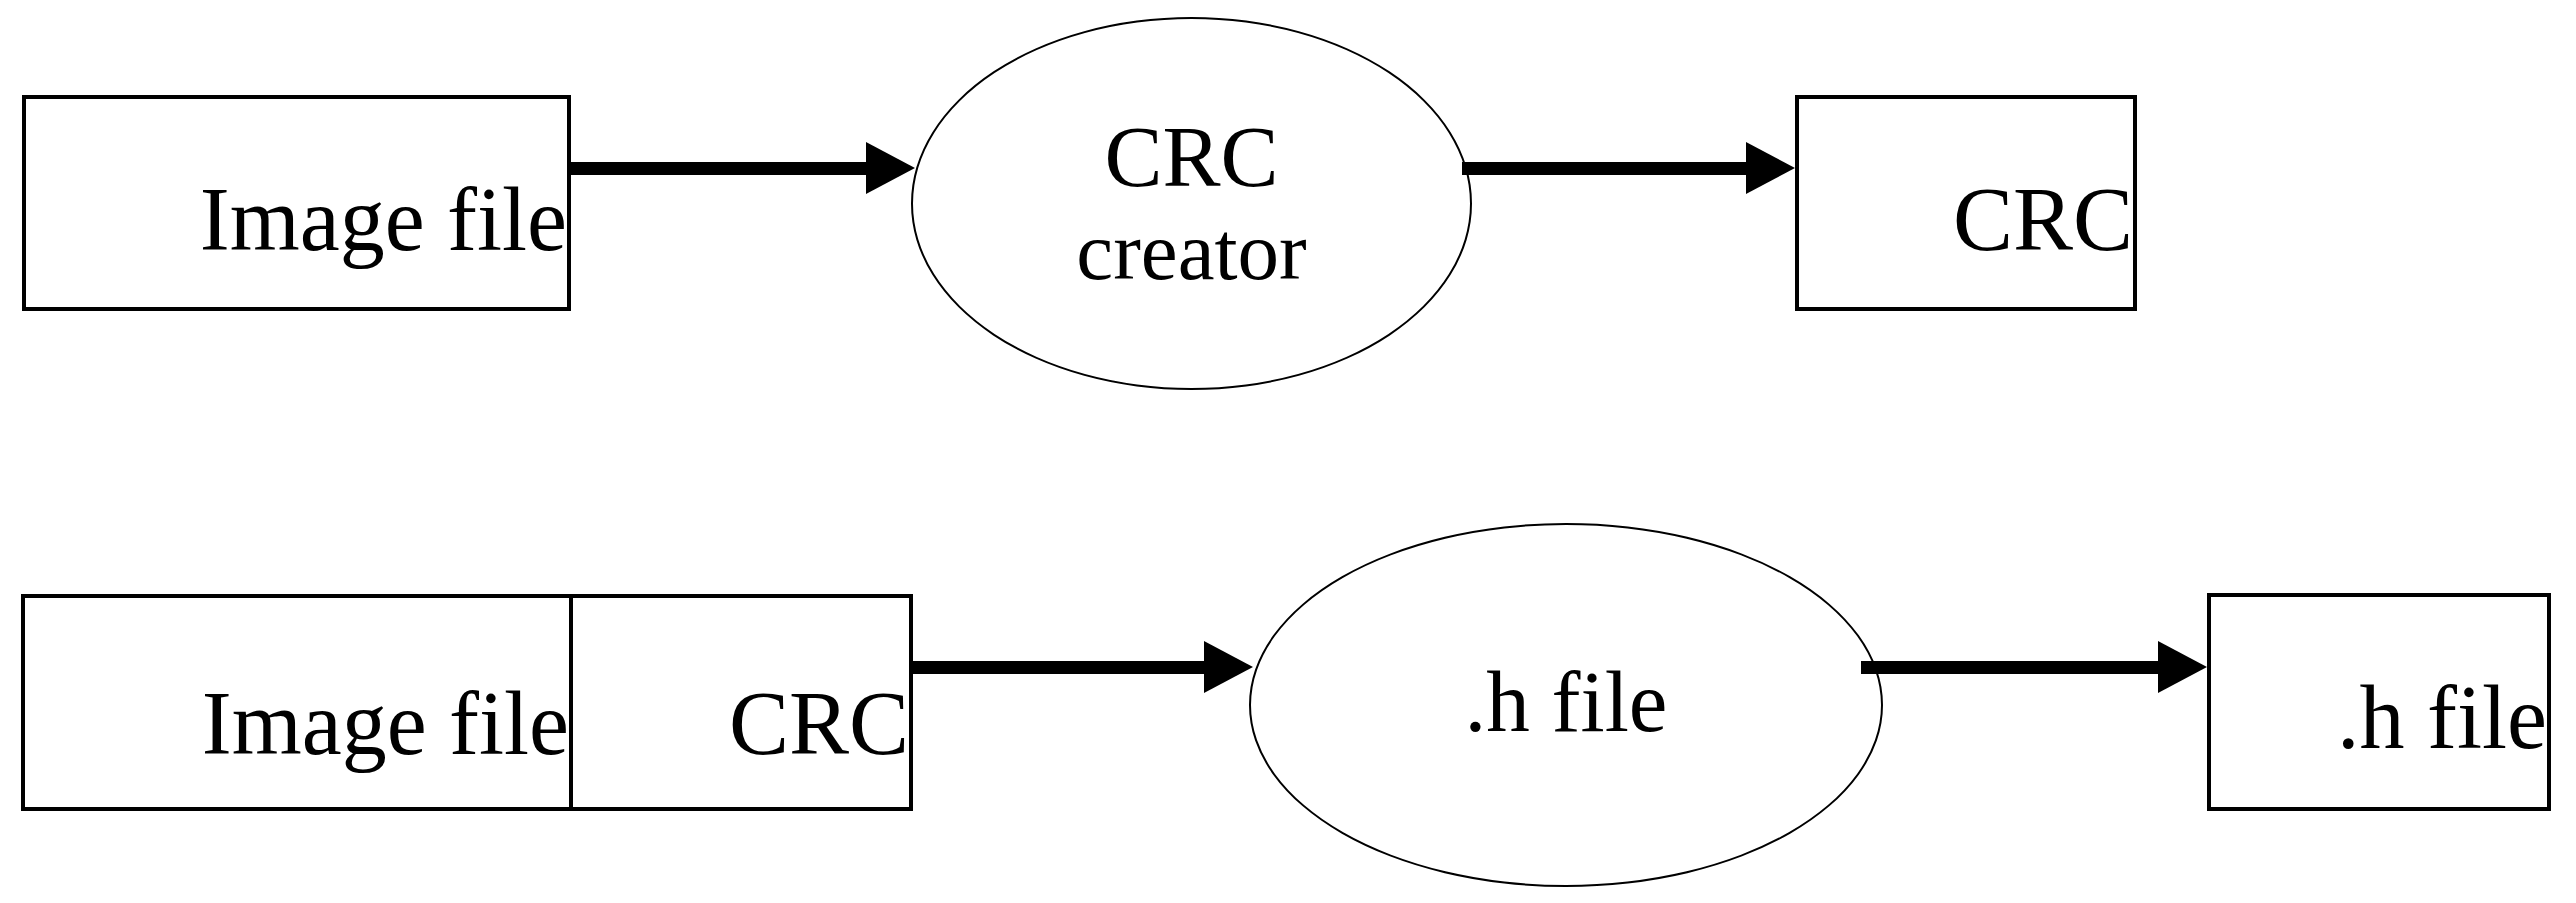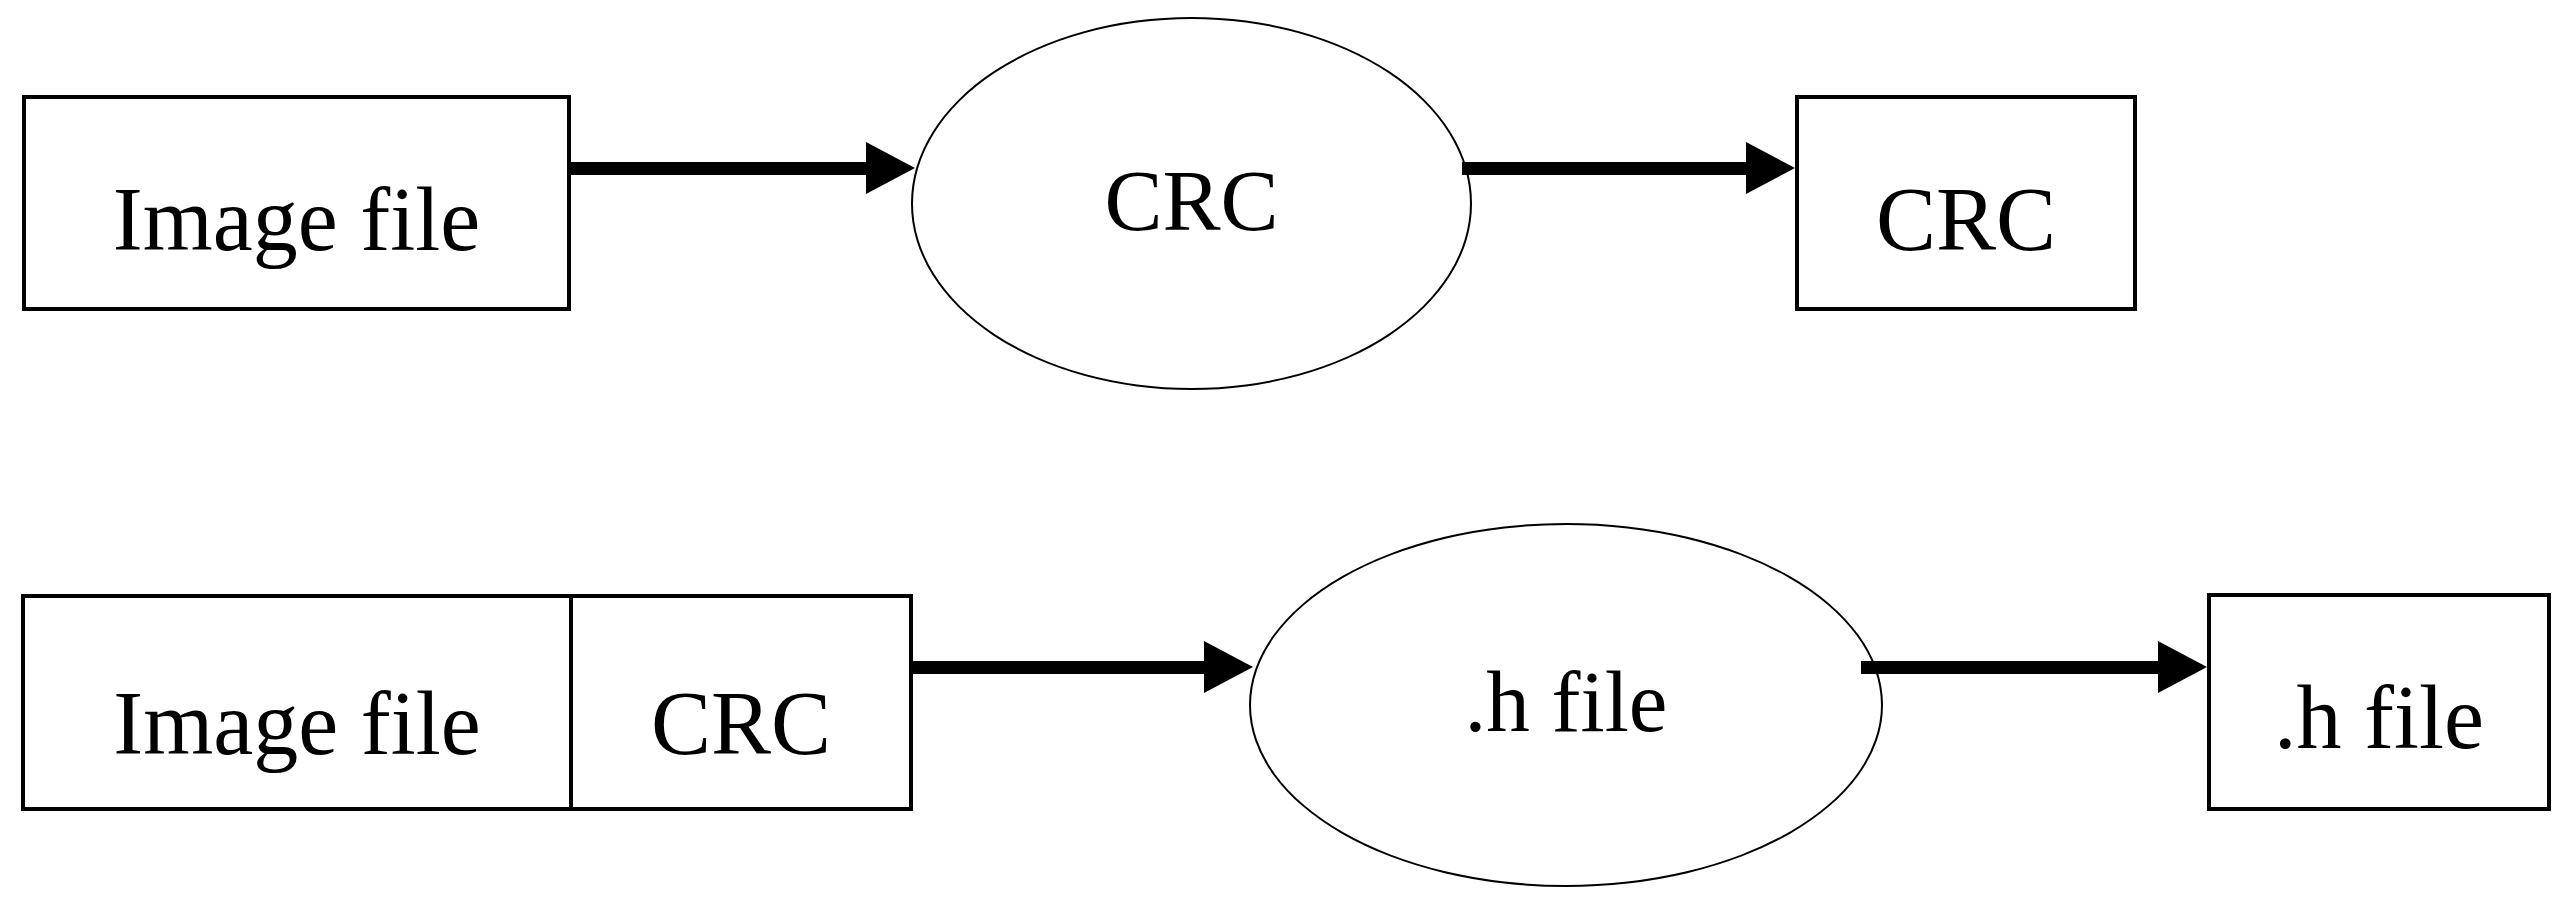--- a/index.html
+++ b/index.html
@@ -48,21 +48,21 @@
   .ellipse {
     border: 2.8px solid #000000;
     border-radius: 50%;
     display: flex;
     flex-direction: column;
     align-items: center;
     justify-content: center;
   }
   .box-label {
     width: 100%;
-    text-align: center;
+    text-align: right;
     font-size: 90px;
     line-height: 1.0;
     letter-spacing: 0px;
     white-space: nowrap;
     user-select: none;
   }
   
   .label-lowered {
     position: relative;
     top: 26.5px;
@@ -116,20 +116,21 @@
     <div class="box-label label-lowered" style="margin-top:49px;">Image file</div>
   </div>
 
   <div class="arrow" style="left:571px; top:168px; width:344px;">
     <div class="shaft" style="width:295px;"></div>
     <div class="head" style="left:295px;"></div>
   </div>
 
   <div class="node ellipse" style="left:911px; top:17px; width:561px; height:373px;">
     <div class="ellipse-line line-1">CRC</div>
+    <div class="ellipse-line line-2">creator</div>
   </div>
 
   <div class="arrow" style="left:1462px; top:168px; width:333px;">
     <div class="shaft" style="width:284px;"></div>
     <div class="head" style="left:284px;"></div>
   </div>
 
   <div class="node box" style="left:1795px; top:95px; width:342px; height:216px;">
     <div class="box-label label-lowered" style="margin-top:49px;">CRC</div>
   </div>

